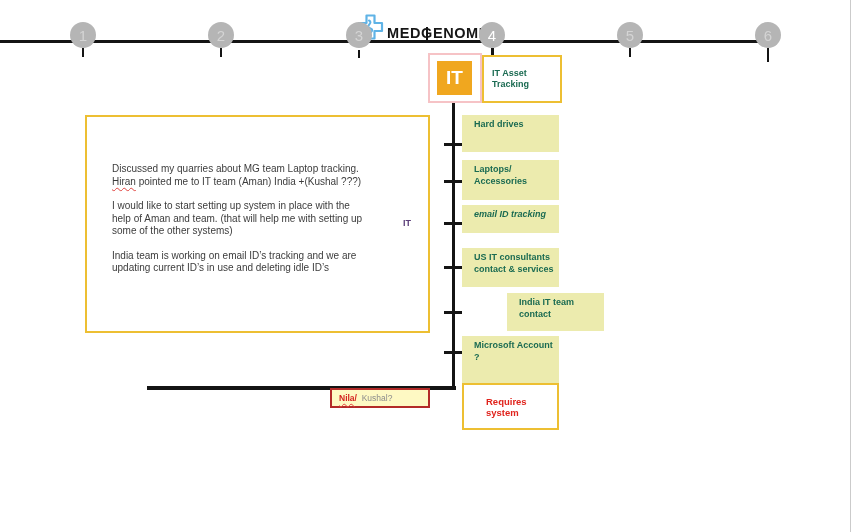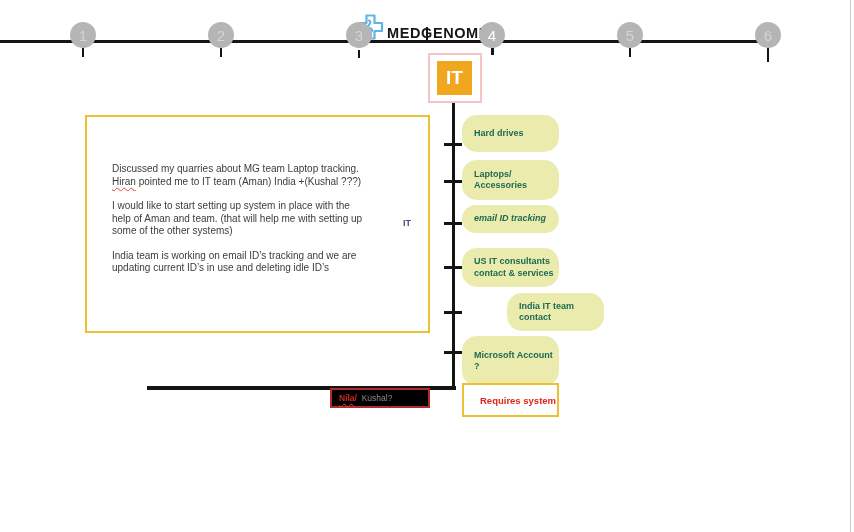--- a/index.html
+++ b/index.html
@@ -26,40 +26,40 @@
                color:#ffffff; font-weight:bold; font-size:19px; display:flex; align-items:center; justify-content:center; }
   .it-label-box { position:absolute; left:482px; top:55px; width:80px; height:48px;
                   border:2px solid #edbf32; background:#ffffff; display:flex; align-items:center;
                   padding-left:8px; color:#1b6b52; font-weight:bold; font-size:9px; line-height:11px; }
   
   .v-connector { position:absolute; left:452px; top:103px; width:2.5px; height:287px; background:#141414; }
   .note-tick { position:absolute; left:444px; width:18px; height:2.5px; background:#141414; }
   .bottom-line { position:absolute; left:147px; top:386px; width:309px; height:3.5px; background:#141414; }
   
   .note { position:absolute; left:462px; width:97px; background:#ecebae; color:#1b6b52;
-          font-weight:bold; font-size:9px; line-height:11.5px; display:flex; align-items:center;
-          padding:4px 2px 4px 12px;border-radius:15px; }
+          font-weight:bold; font-size:9px; line-height:11.5px; display:flex; 
+          padding:4px 2px 4px 12px; }
   
   .text-box { position:absolute; left:85px; top:115px; width:345px; height:218px;
               border:2px solid #edbf32; background:#ffffff; }
   .text-content { position:absolute; left:25px; top:34px; width:258px;
                   font-size:10px; line-height:12.5px; color:#3c3c3c; }
   .text-content p { margin:12px 0 12px 0; }
   .sp-err { text-decoration:underline wavy #e0433f 1px; text-underline-offset:2px; }
   .side-it { position:absolute; left:316px; top:101px; font-size:9px; font-weight:bold; color:#5b3e79; }
   
   .owner-box { position:absolute; left:330px; top:388px; width:100px; height:20px;
-               border:2px solid #b32b28; background:#000000; display:flex; align-items:center;
+               border:2px solid #b32b28; background:#fef9c3; display:flex; align-items:center;
                padding-left:7px; font-size:8.5px; white-space:pre; }
   .owner-misspelled { color:#d4231f; font-weight:bold; text-decoration:underline wavy #e0433f 1px; text-underline-offset:2px; }
   .owner-slash { color:#d4231f; font-weight:bold; }
   .owner-rest { color:#8b8b8b; }
-  .requires-box { position:absolute; left:462px; top:383px; width:97px; height:34px;
+  .requires-box { position:absolute; left:462px; top:383px; width:97px; height:47px;
                   border:2px solid #edbf32; background:#ffffff; display:flex; align-items:center;
-                  padding-left:16px; color:#e0231c; font-weight:bold; font-size:9.5px; }
+                  padding-left:22px; color:#e0231c; font-weight:bold; font-size:9.5px; }
   .right-edge { position:absolute; left:850px; top:0; width:1px; height:532px; background:#cbcbcb; }
 </style>
 </head>
 <body>
 
 <div class="canvas">
 
   <div class="logo">
     <svg width="27" height="27" viewBox="0 0 27 27">
       <path d="M9.5 1.5 h8 v7.5 h7.5 v8 h-7.5 v7.5 h-8 v-7.5 H2 v-8 h7.5 z" fill="#ffffff" stroke="#5fb3e6" stroke-width="2.2" stroke-linejoin="round"></path>
@@ -92,20 +92,23 @@
     </div>
   <div class="step" style="left:617px;">
       <span class="step-num">5</span>
     </div>
   <div class="step" style="left:755px;">
       <span class="step-num">6</span>
     </div>
 
   <div class="pink-box"></div>
   <div class="it-square">IT</div>
+  <div class="it-label-box">
+    <span>IT Asset Tracking</span>
+  </div>
 
   <div class="v-connector"></div>
   <div class="note-tick" style="top:143px;"></div>
   <div class="note-tick" style="top:180px;"></div>
   <div class="note-tick" style="top:222px;"></div>
   <div class="note-tick" style="top:266px;"></div>
   <div class="note-tick" style="top:311px;"></div>
   <div class="note-tick" style="top:351px;"></div>
   <div class="bottom-line"></div>
 

